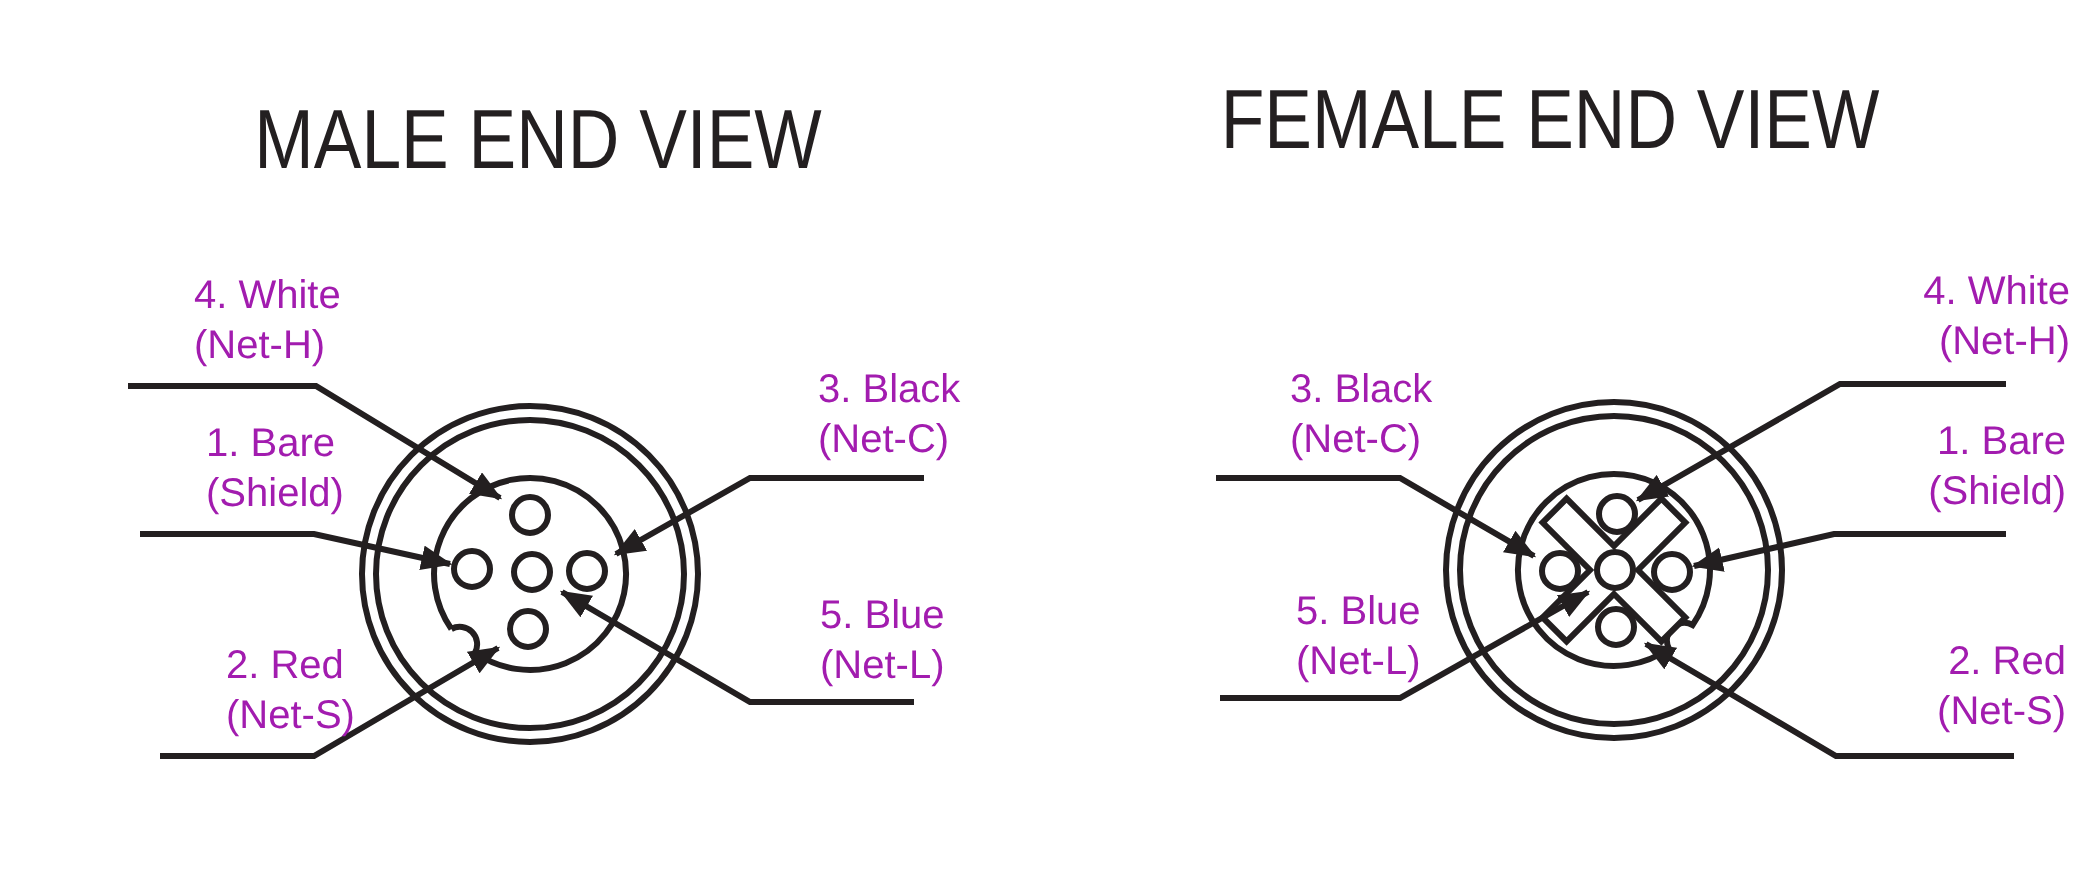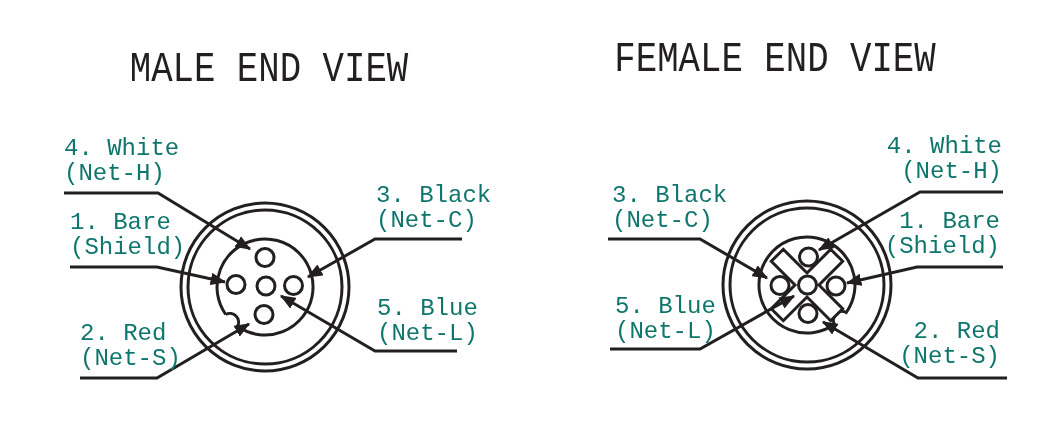--- a/index.html
+++ b/index.html
@@ -6,21 +6,21 @@
     margin: 0;
     padding: 0;
     background: #ffffff;
   }
   #canvas {
     position: relative;
     width: 1040px;
     height: 445px;
     background: #ffffff;
     overflow: hidden;
-    font-family: Liberation Mono, monospace;
+    font-family: Liberation Sans, sans-serif;
     color: #231f20;
   }
   #linework {
     position: absolute;
     left: 0;
     top: 0;
   }
   .view-title {
     position: absolute;
     width: 400px;
@@ -28,24 +28,25 @@
     font-size: 42px;
     font-weight: 400;
     letter-spacing: 0px;
     transform: scaleX(0.85);
     transform-origin: center top;
     white-space: nowrap;
     color: #231f20;
   }
   .pin-label {
     position: absolute;
-    font-size: 24px;
+    font-size: 20px;
     line-height: 25px;
     white-space: nowrap;
-    color: #0f766e;
+    color: #a21caf;
+    margin-left: 33px;
   }
   .pin-label.align-right {
     text-align: right;
     width: 155px;
   }
 </style>
 </head>
 <body>
 
 <div id="canvas">

